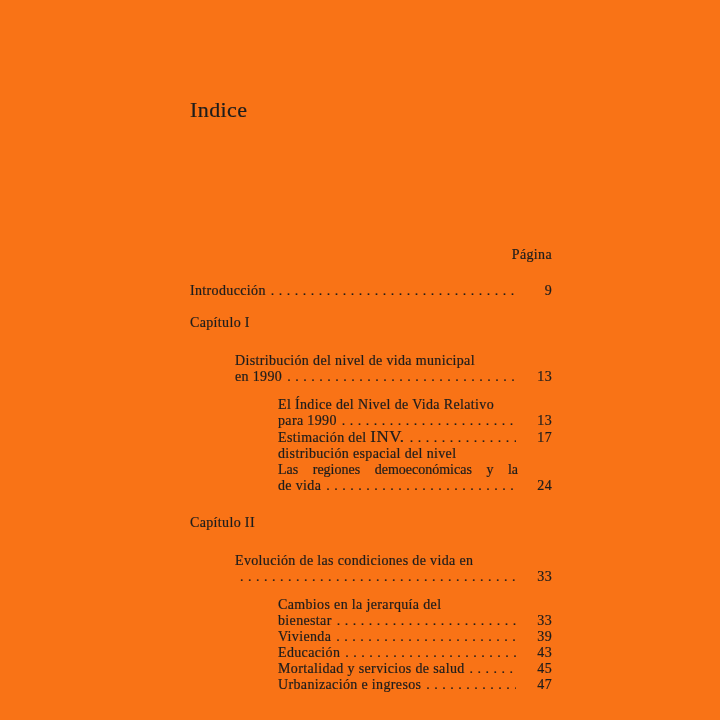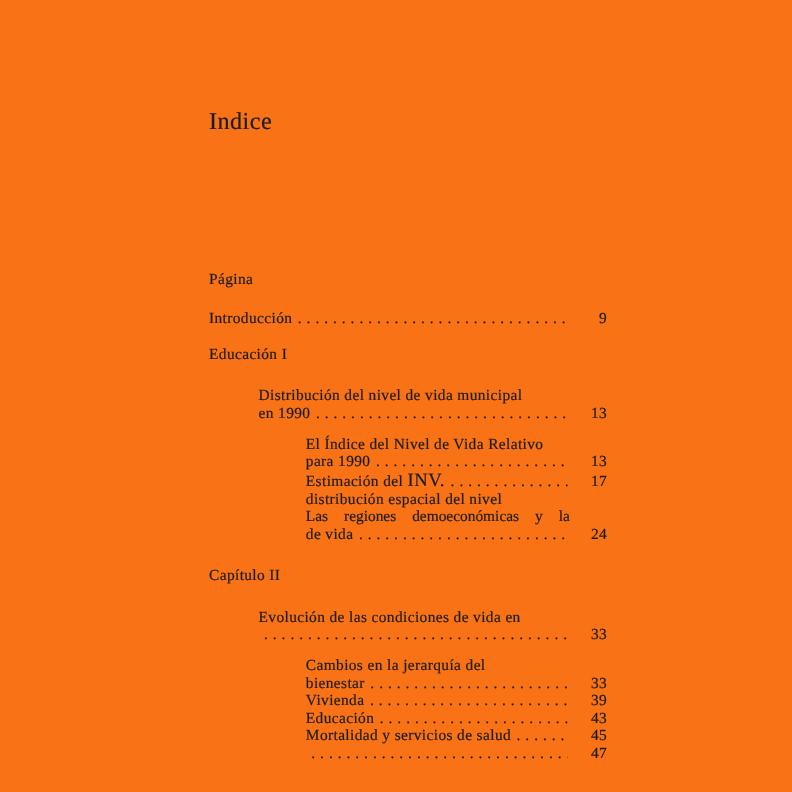--- a/index.html
+++ b/index.html
@@ -29,20 +29,21 @@
   .toc {
     position: absolute;
     left: 190px;
     top: 247px;
     width: 362px;
     font-size: 14px;
     line-height: 16px;
     letter-spacing: 0.35px;
   }
   .toc-col-header {
+    text-align: right;
   }
   .entry-intro { margin-top: 20px; }
   .chapter-block { margin-top: 16px; }
   .chapter-block + .chapter-block { margin-top: 21px; }
   .chapter-label { margin: 0; font-size: 14px; font-weight: 400; }
   .section.ind1 { margin-left: 45px; margin-top: 22px; }
   .section.ind2 { margin-left: 88px; margin-top: 0; }
   .section.ind2.group-start { margin-top: 12px; }
   .toc-line { white-space: nowrap; }
   .toc-line.justify {
@@ -84,21 +85,21 @@
     <div class="toc-col-header">Página</div>
     <div id="toc-body">
         <div class="entry-intro">
           <div class="dot-row">
             <span class="row-text">Introducción</span>
             <span class="leader">. . . . . . . . . . . . . . . . . . . . . . . . . . . . . . . . . . . . . . . . . . . . . . . . . . . . . . . . . . . . </span>
             <span class="page-num">9</span>
           </div>
         </div>
         <div class="chapter-block">
-          <h2 class="chapter-label">Educación I</h2>
+          <h2 class="chapter-label">Capítulo I</h2>
           <div class="section ind1">
             <div class="toc-line">Distribución del nivel de vida municipal</div>
             <div class="dot-row">
               <span class="row-text">en 1990</span>
               <span class="leader">. . . . . . . . . . . . . . . . . . . . . . . . . . . . . . . . . . . . . . . . . . . . . . . . . . . . . . . . . . . . </span>
               <span class="page-num">13</span>
             </div>
           </div>
           <div class="section ind2 group-start">
             <div class="toc-line">El Índice del Nivel de Vida Relativo</div>
@@ -158,20 +159,21 @@
           </div>
           <div class="section ind2">
             <div class="dot-row">
               <span class="row-text">Mortalidad y servicios de salud</span>
               <span class="leader">. . . . . . . . . . . . . . . . . . . . . . . . . . . . . . . . . . . . . . . . . . . . . . . . . . . . . . . . . . . . </span>
               <span class="page-num">45</span>
             </div>
           </div>
           <div class="section ind2">
             <div class="dot-row">
+              <span class="row-text">Urbanización e ingresos</span>
               <span class="leader">. . . . . . . . . . . . . . . . . . . . . . . . . . . . . . . . . . . . . . . . . . . . . . . . . . . . . . . . . . . . </span>
               <span class="page-num">47</span>
             </div>
           </div>
         </div>
       </div>
   </div>
 </div>
 
 </body></html>

